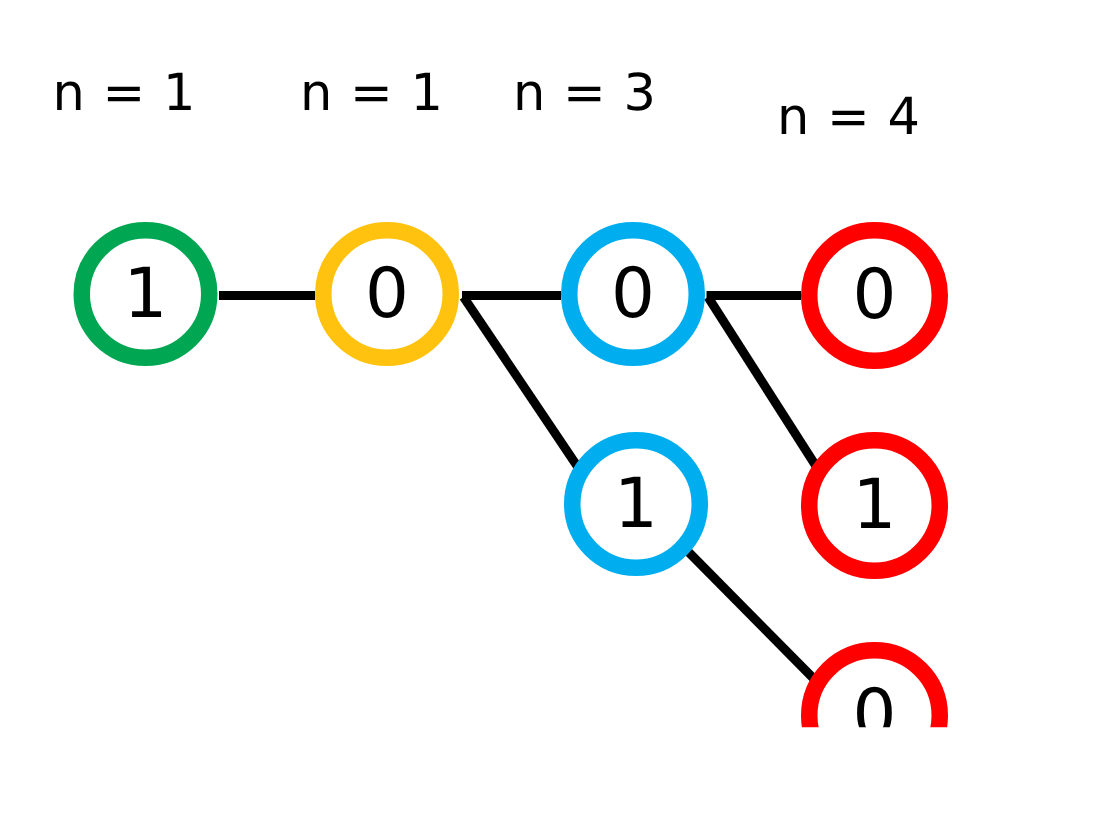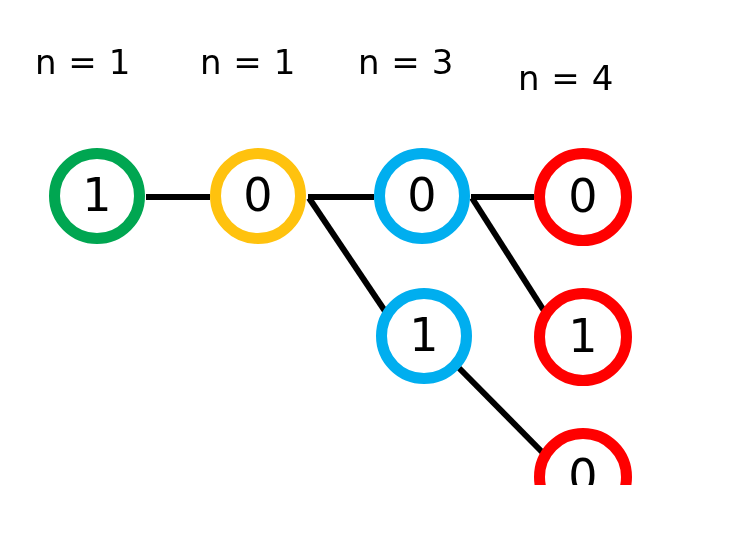--- a/index.html
+++ b/index.html
@@ -58,21 +58,21 @@
   }
 </style>
 </head>
 <body>
 
 <div id="canvas">
 
   <div id="headers">
       <div class="col-label" style="left: 35px; top: 45px;">n = 1</div>
       <div class="col-label" style="left: 200px; top: 45px;">n = 1</div>
-      <div class="col-label" style="left: 358px; top: 45px;">n = 3</div>
+      <div class="col-label" style="left: 342px; top: 45px;">n = 3</div>
       <div class="col-label" style="left: 518px; top: 45px; margin-top: 16px;">n = 4</div>
     </div>
 
   <svg id="edges" viewBox="0 0 740 557" xmlns="http://www.w3.org/2000/svg">
       <line x1="146" y1="197" x2="210" y2="197" stroke="#000000" stroke-width="6" stroke-linecap="butt"></line>
       <line x1="308" y1="197" x2="374" y2="197" stroke="#000000" stroke-width="6" stroke-linecap="butt"></line>
       <line x1="309" y1="198" x2="389" y2="317" stroke="#000000" stroke-width="6" stroke-linecap="butt"></line>
       <line x1="471" y1="197" x2="534" y2="197" stroke="#000000" stroke-width="6" stroke-linecap="butt"></line>
       <line x1="472" y1="198" x2="548" y2="317" stroke="#000000" stroke-width="6" stroke-linecap="butt"></line>
       <line x1="459" y1="368" x2="545" y2="455" stroke="#000000" stroke-width="6" stroke-linecap="butt"></line>

